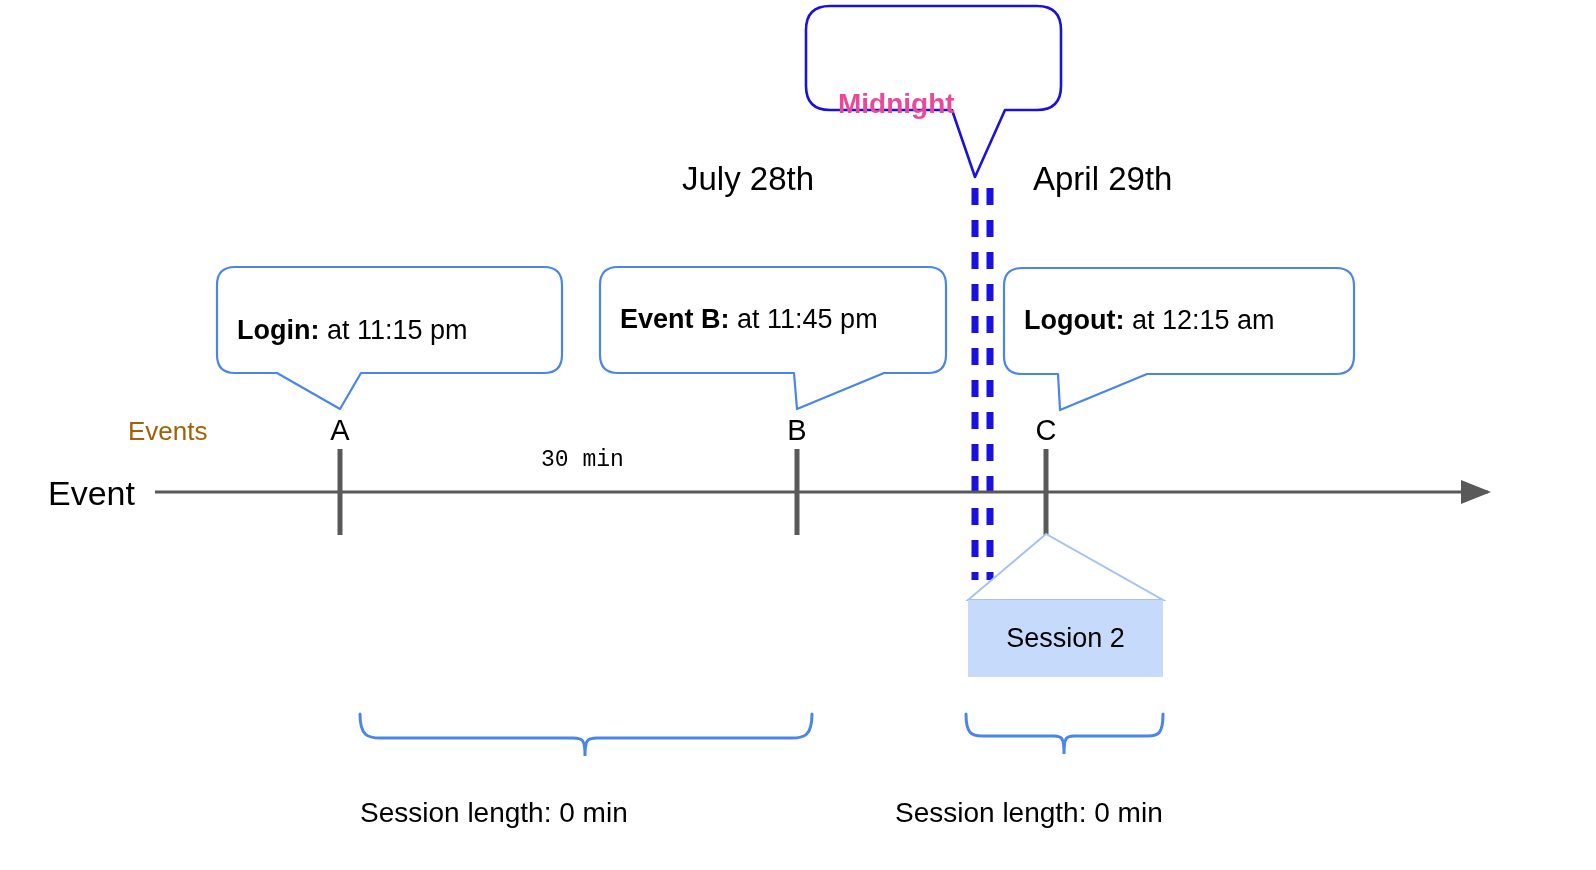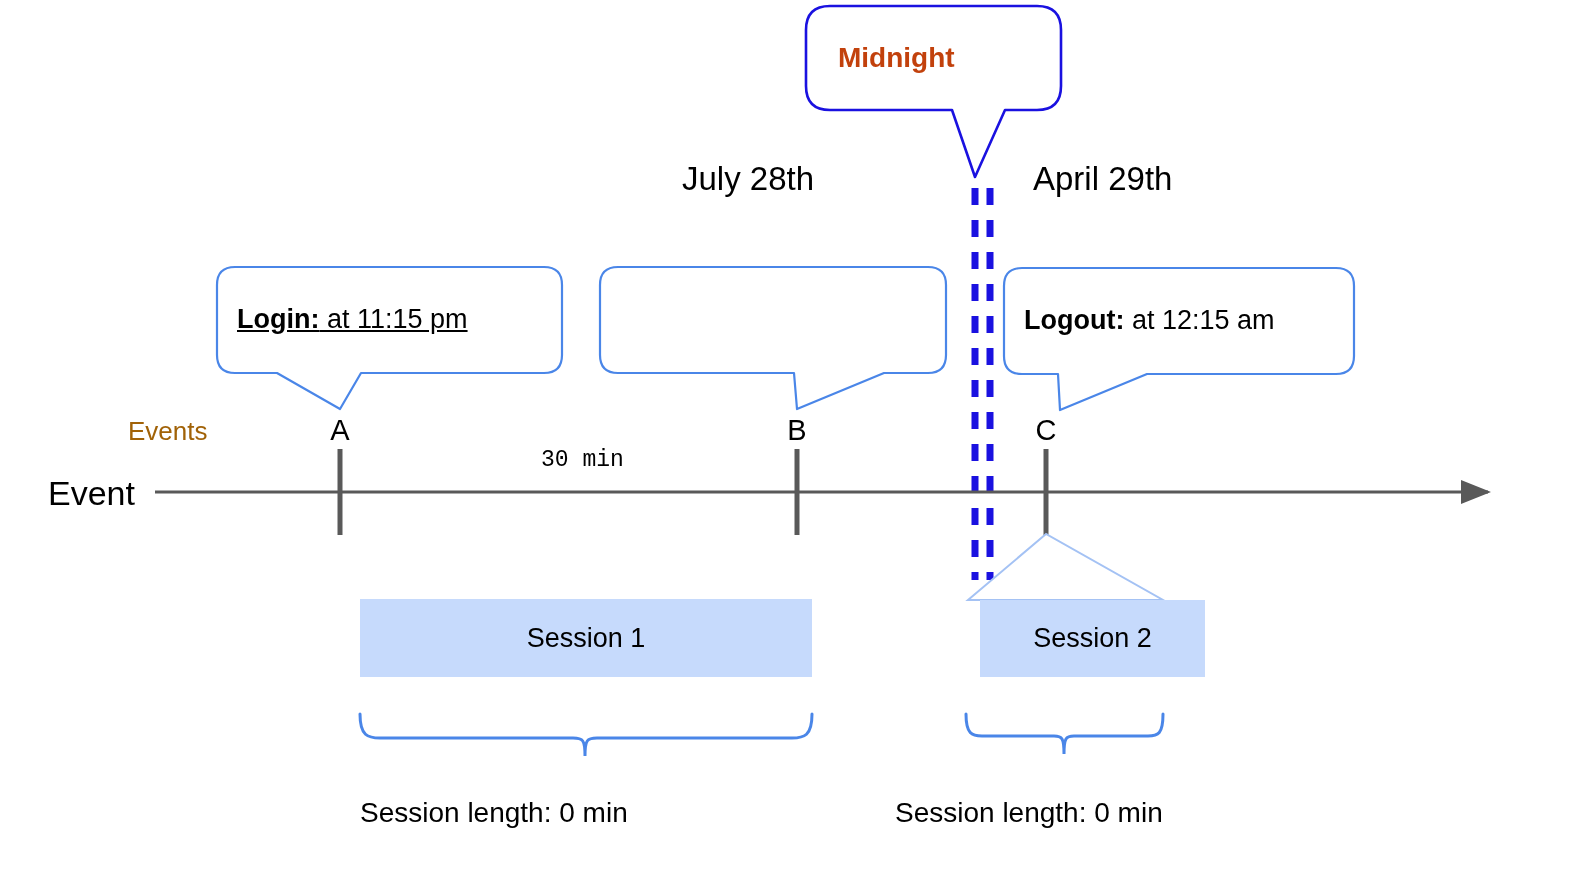--- a/index.html
+++ b/index.html
@@ -34,22 +34,23 @@
     font-size: 27px;
     line-height: 1;
   }
   .callout-text .strong { font-weight: bold; }
 
   .midnight-text {
     position: absolute;
     white-space: nowrap;
     font-size: 28px;
     font-weight: bold;
-    color: #c2410c;
-    line-height: 1;
+    color: #ec4899;
+    line-height: 1;
+    margin-top: 46px;
   }
 
   
   .day-label {
     position: absolute;
     white-space: nowrap;
     font-size: 33px;
     color: #000000;
     line-height: 1;
   }
@@ -226,46 +227,46 @@
     </g>
 
   </svg>
 
   <div class="midnight-text" style="left:838px; top:44px;">Midnight</div>
 
   <div class="day-label" style="left:682px; top:162px;">July 28th</div>
 
   <div class="day-label" style="left:1033px; top:162px;">April 29th</div>
 
-  <div class="callout-text" style="left:237px; top:306px;text-decoration:underline;">
+  <div class="callout-text" style="left:237px; top:317px;">
     <span class="strong">Login:</span><span> at 11:15 pm</span>
   </div>
 
+  <div class="callout-text" style="left:620px; top:306px;">
+    <span class="strong">Event B:</span><span> at 11:45 pm</span>
+  </div>
 
   <div class="callout-text" style="left:1024px; top:307px;text-align:center;">
     <span class="strong">Logout:</span><span> at 12:15 am</span>
   </div>
 
   <div class="row-label-events" style="left:128px; top:418px;">Events</div>
 
   <div class="row-label-user" style="left:48px; top:476px;">Event</div>
 
   <div class="event-letter" style="left:325px; top:416px; width:30px;">A</div>
 
   <div class="event-letter" style="left:782px; top:416px; width:30px;">B</div>
 
   <div class="event-letter" style="left:1031px; top:416px; width:30px;">C</div>
 
   <div class="gap-label" style="left:541px; top:449px;font-family:Liberation Mono, monospace;">30 min</div>
 
-  <div class="session-bar" style="left:360px; top:599px; width:452px; height:78px;">
-    <span>Session 1</span>
-  </div>
-
-  <div class="session-bar" style="left:968px; top:600px; width:225px; height:77px;margin-left:12px;">
+
+  <div class="session-bar" style="left:968px; top:600px; width:195px; height:77px;">
     <span>Session 2</span>
   </div>
 
   <div class="length-label" style="left:360px; top:799px;">Session length: 0 min</div>
 
   <div class="length-label" style="left:895px; top:799px;">Session length: 0 min</div>
 
 </div>
 
 </body></html>

